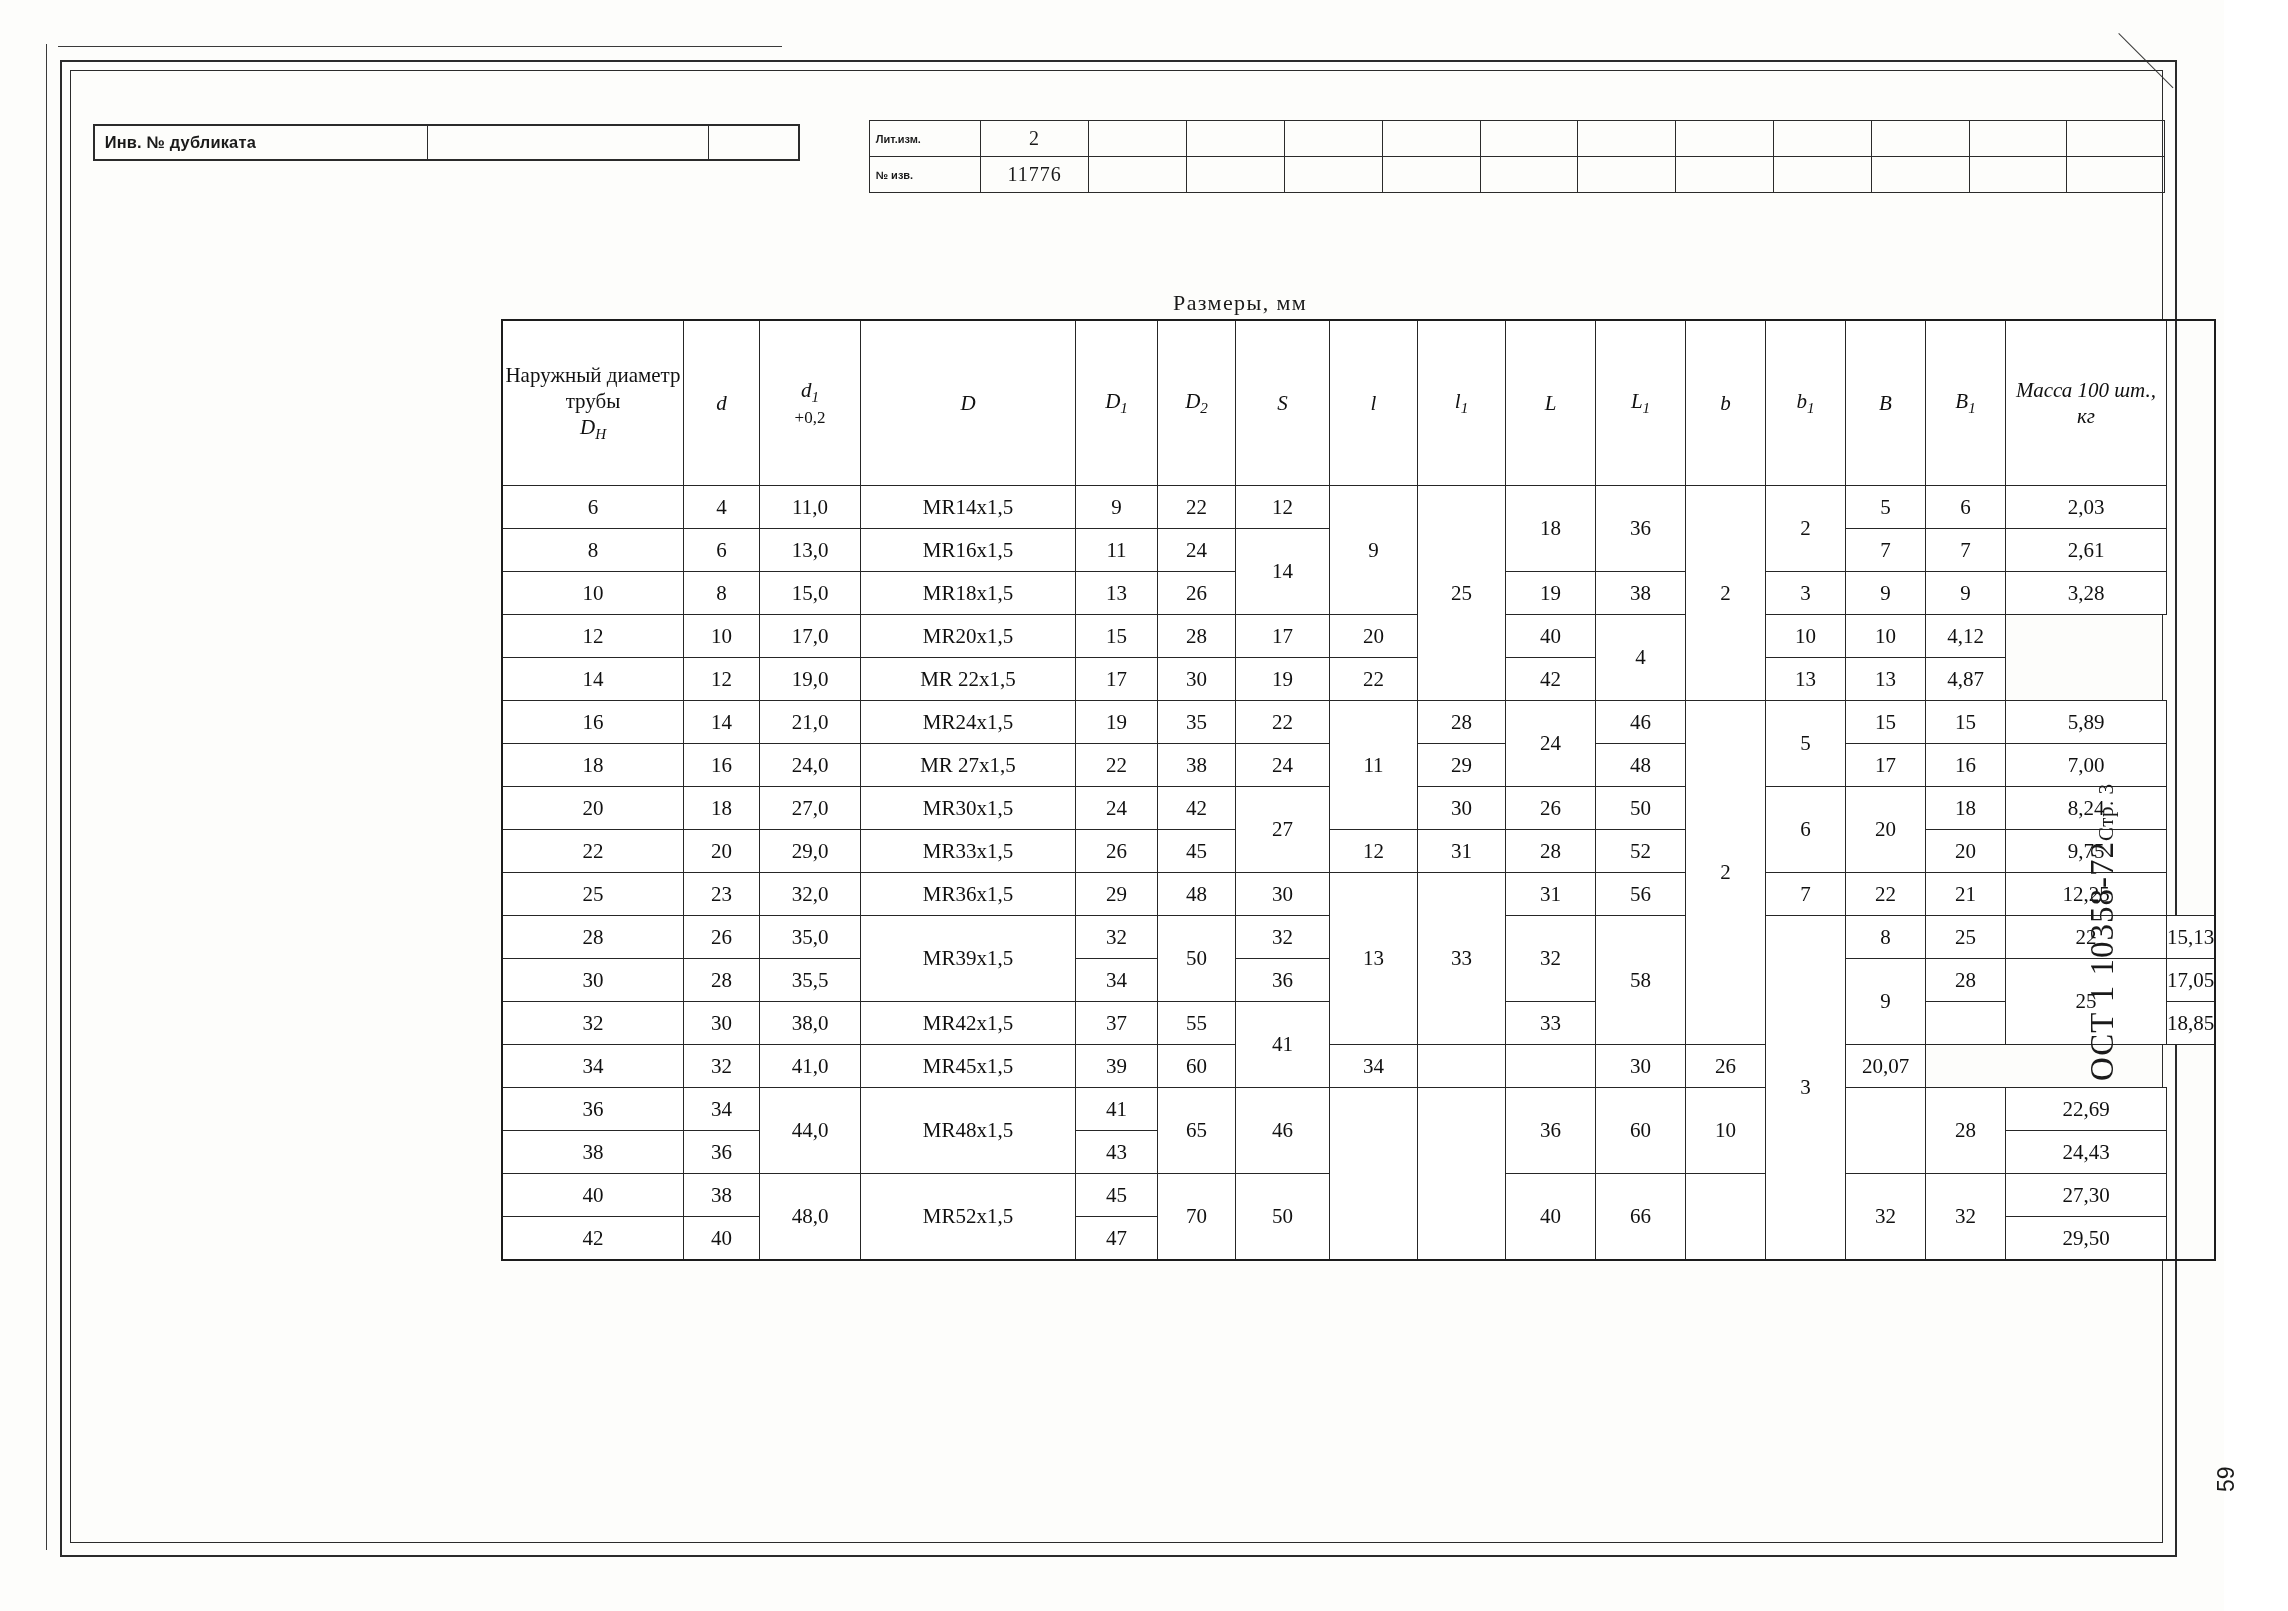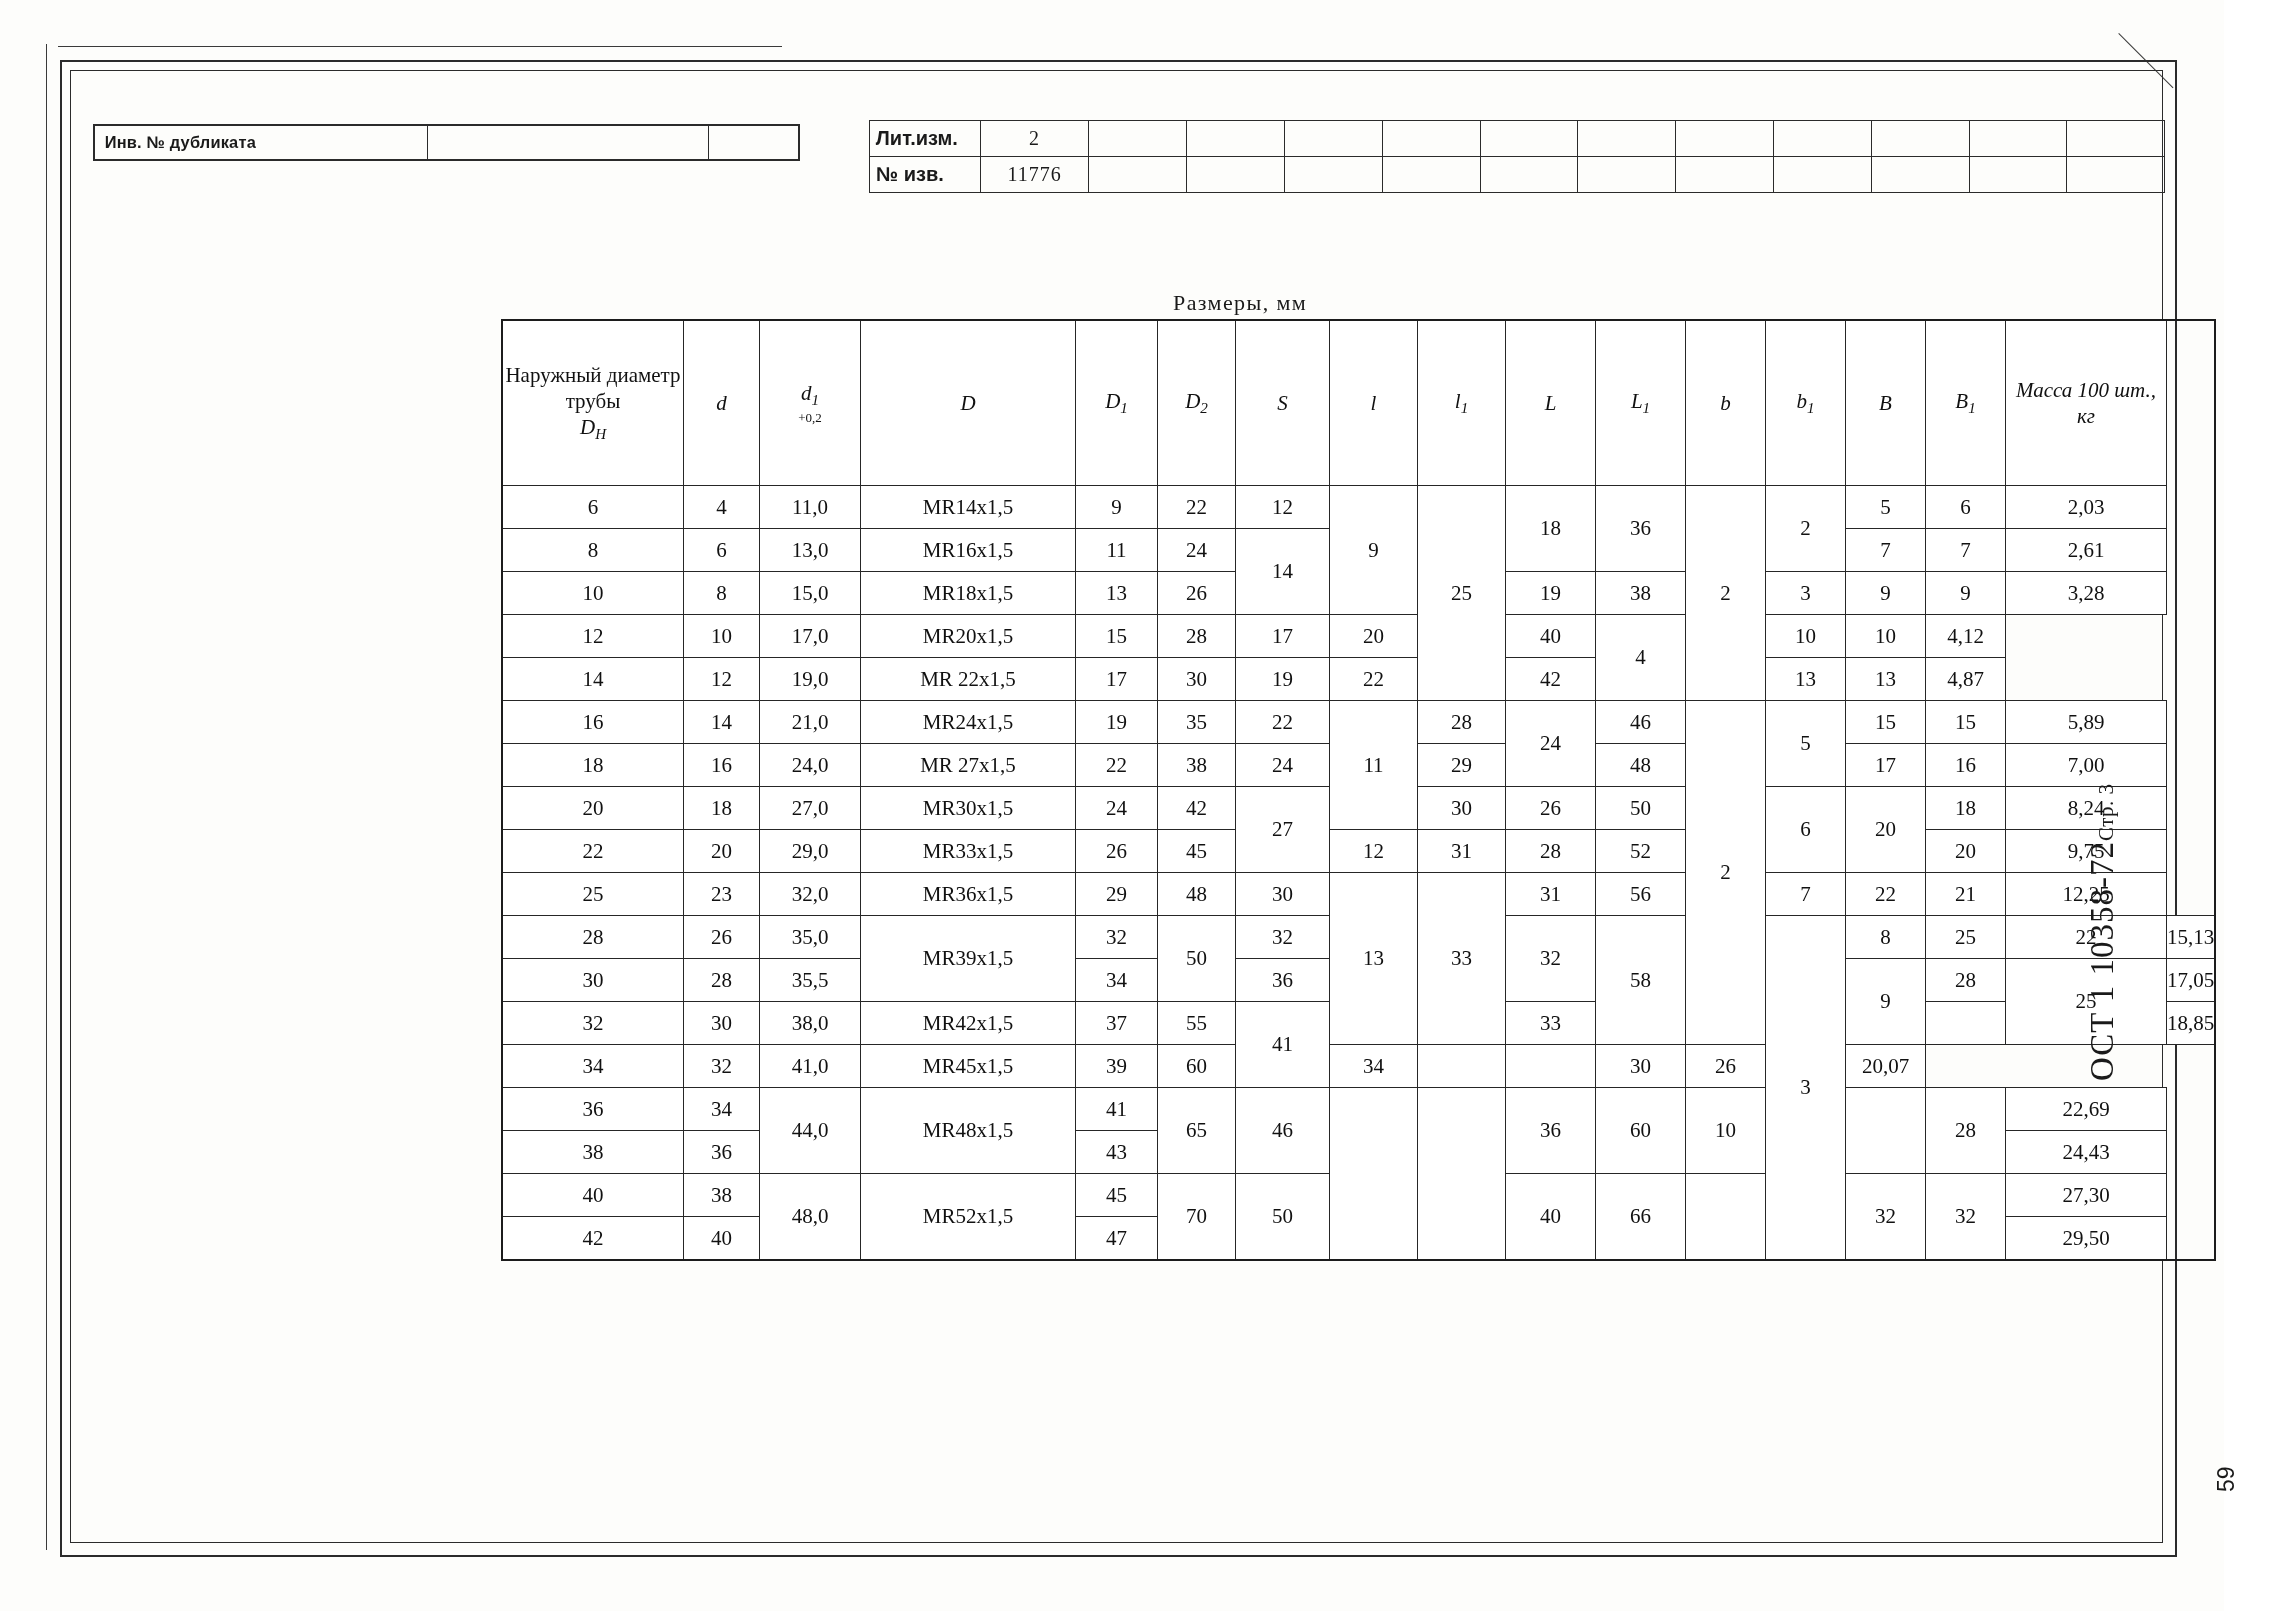--- a/index.html
+++ b/index.html
@@ -109,21 +109,21 @@
     left: 869px;
     top: 120px;
     border-collapse: collapse;
   }
   .stamp-right table { border-collapse: collapse; }
   .stamp-right td {
     border: 1px solid #2b2b2b;
     height: 35px;
     min-width: 89px;
     font-family: "Liberation Sans", sans-serif;
-    font-size: 20px;
+    font-size: 11px;
     font-weight: bold;
     text-align: center;
     padding: 0 3.9px;
   }
   .stamp-right td.head {
     width: 100px;
     text-align: left;
     padding-left: 5.8px;
   }
   .stamp-right td.val {
@@ -176,21 +176,21 @@
     border: 2.9px solid #1c1c1c;
   }
 
   .ital { font-style: italic; }
   .sub {
     font-size: 0.72em;
     vertical-align: sub;
     font-style: italic;
   }
   .hdr-small { font-size: 19.3px; line-height: 1.3; }
-  .pm { font-size: 13px; }
+  .pm { font-size: 17px; }
 
   
   .c-dn   { width: 180px; }
   .c-d    { width: 75px; }
   .c-d1   { width: 100px; }
   .c-D    { width: 214px; }
   .c-D1   { width: 81px; }
   .c-D2   { width: 77px; }
   .c-S    { width: 93px; }
   .c-l    { width: 87px; }

